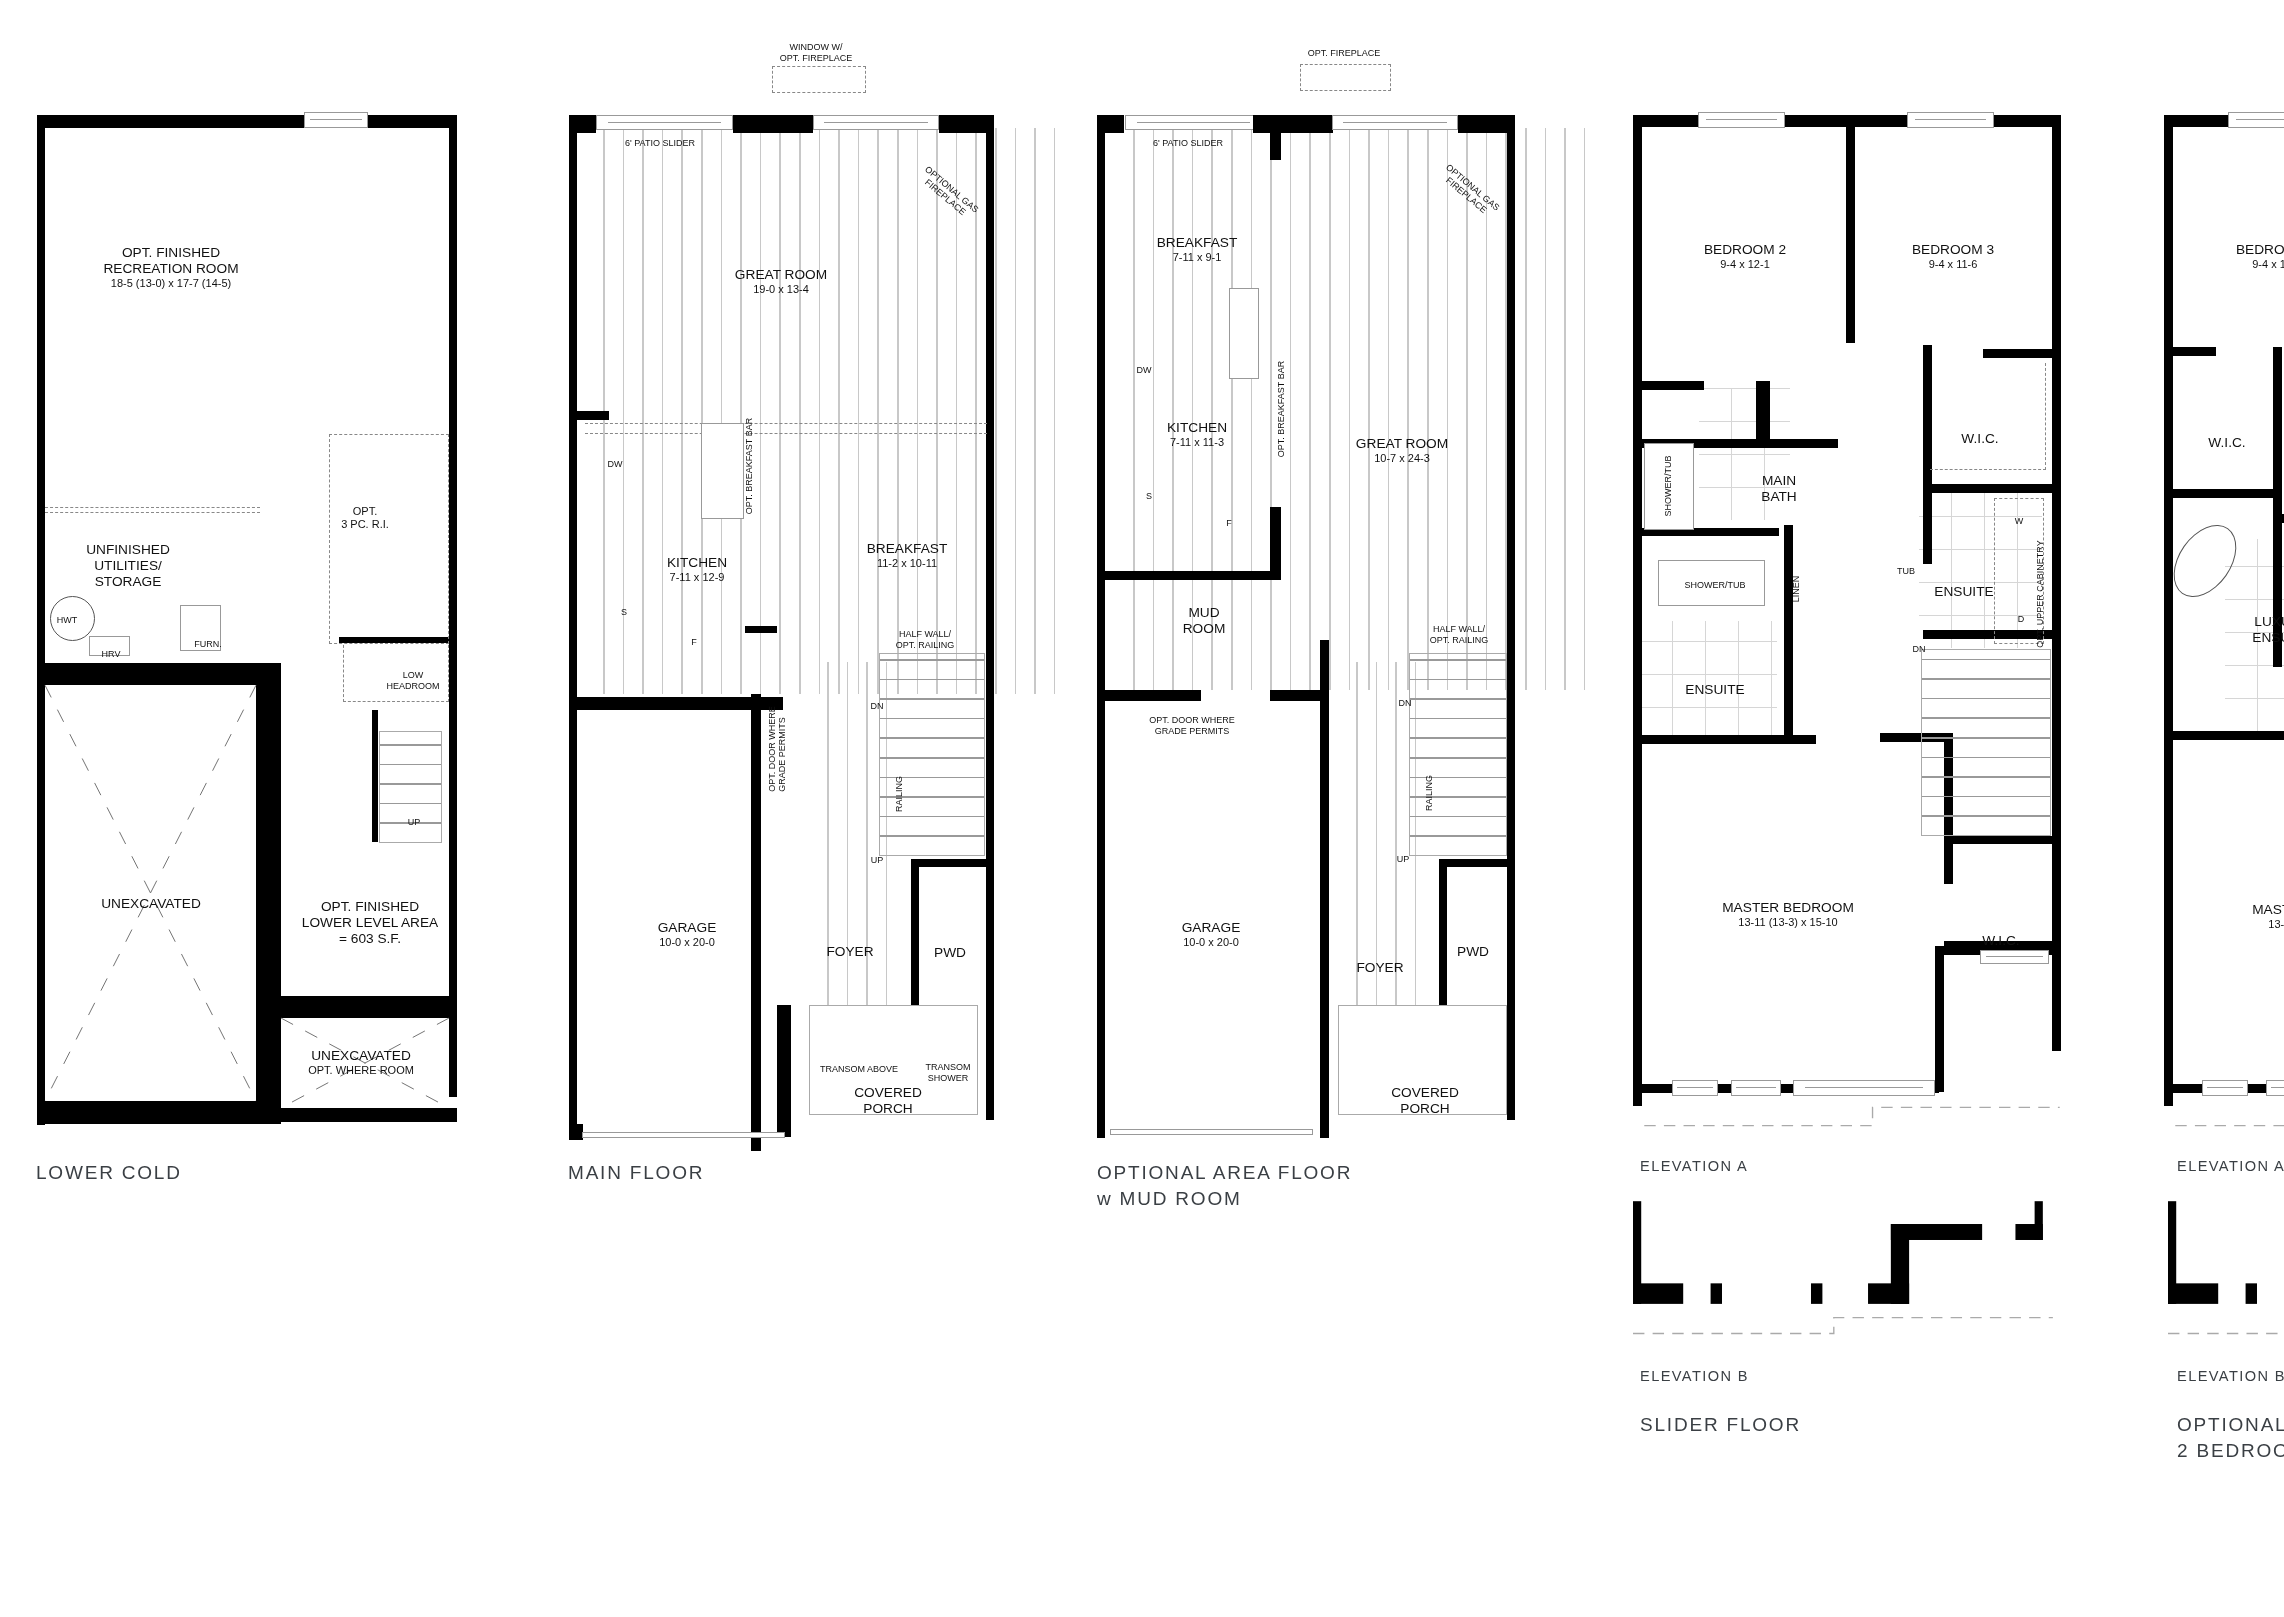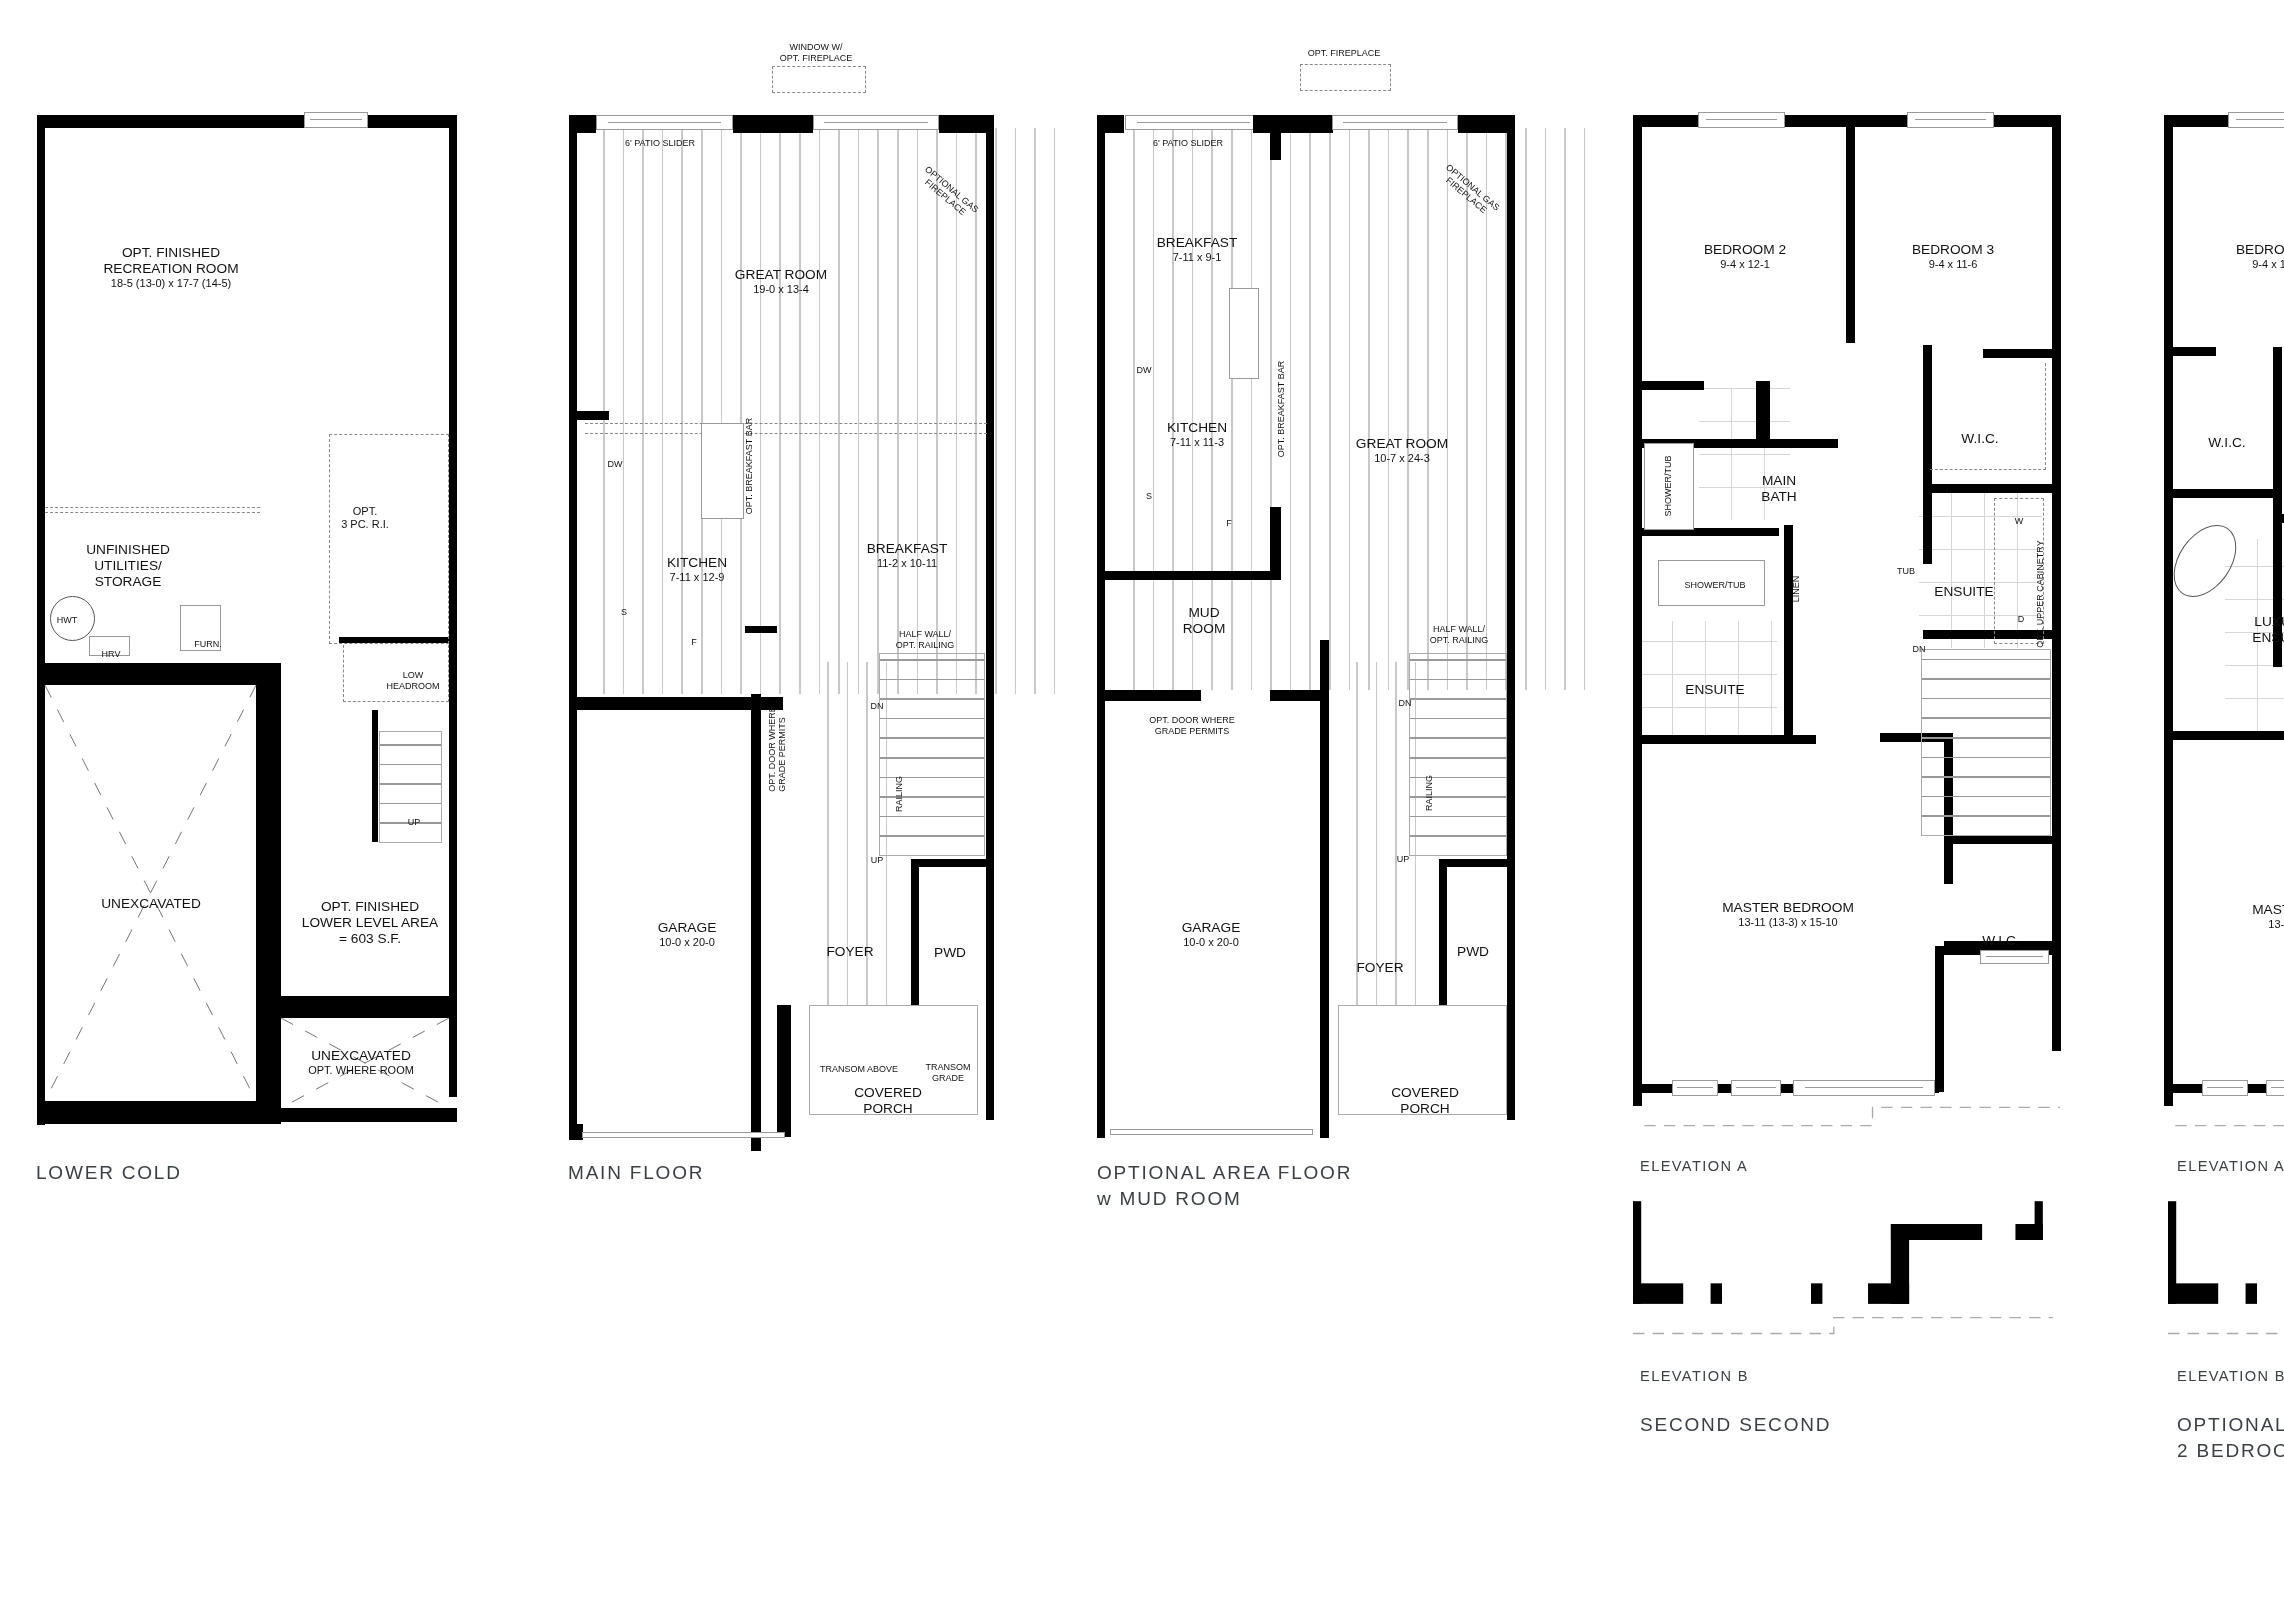--- a/index.html
+++ b/index.html
@@ -141,21 +141,21 @@
   <div class="vert" style="left:777px;top:749px;">
     <div>OPT. DOOR WHERE</div>
     <div>GRADE PERMITS</div>
   </div>
   <div class="vert" style="left:899px;top:794px;">RAILING</div>
   <div class="small" style="left:877px;top:706px;">DN</div>
   <div class="small" style="left:877px;top:860px;">UP</div>
   <div class="small" style="left:859px;top:1069px;">TRANSOM ABOVE</div>
   <div class="small" style="left:948px;top:1073px;">
     <div>TRANSOM</div>
-    <div>GRADE</div>
+    <div>SHOWER</div>
   </div>
   <div class="small" style="left:615px;top:464px;">DW</div>
   <div class="small" style="left:624px;top:612px;">S</div>
   <div class="small" style="left:694px;top:642px;">F</div>
 
   <div class="room" style="left:781px;top:281px;">
     <span class="n">GREAT ROOM</span>
     <span class="d">19-0 x 13-4</span>
   </div>
   <div class="room" style="left:697px;top:569px;">
@@ -352,21 +352,21 @@
   <div class="vert" style="left:1796px;top:589px;">LINEN</div>
   <div class="small" style="left:2019px;top:521px;">W</div>
   <div class="small" style="left:1906px;top:571px;">TUB</div>
   <div class="small" style="left:2021px;top:619px;">D</div>
   <div class="vert" style="left:2040px;top:594px;">OPT. UPPER CABINETRY</div>
   <div class="small" style="left:1919px;top:649px;">DN</div>
 
   <div class="elev" style="left:1640px;top:1158px;">ELEVATION A</div>
   <div class="elev" style="left:1640px;top:1368px;">ELEVATION B</div>
   <div class="caption" style="left:1640px;top:1412px;">
-      <div>SECOND SECOND</div>
+      <div>SLIDER FLOOR</div>
     </div>
 </div>
 
 <div class="plan">
   <div class="tiles" style="left:2225px;top:539px;width:142px;height:192px;"></div>
 
   <div class="wall" style="left:2164px;top:115px;width:9px;height:991px;"></div>
   <div class="wall" style="left:2164px;top:115px;width:423px;height:12px;"></div>
   <div class="win" style="left:2228px;top:112px;width:87px;height:15.5px;"></div>
 

